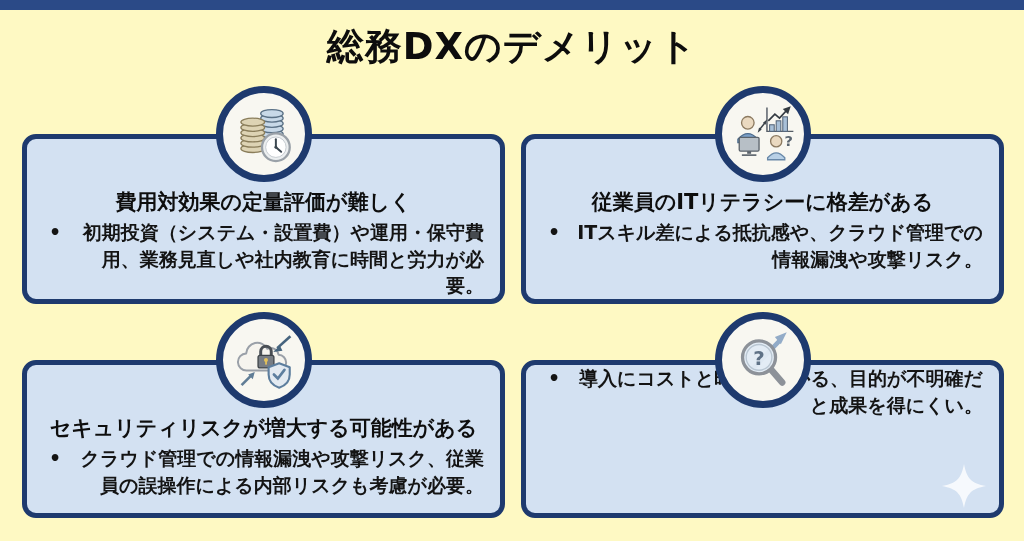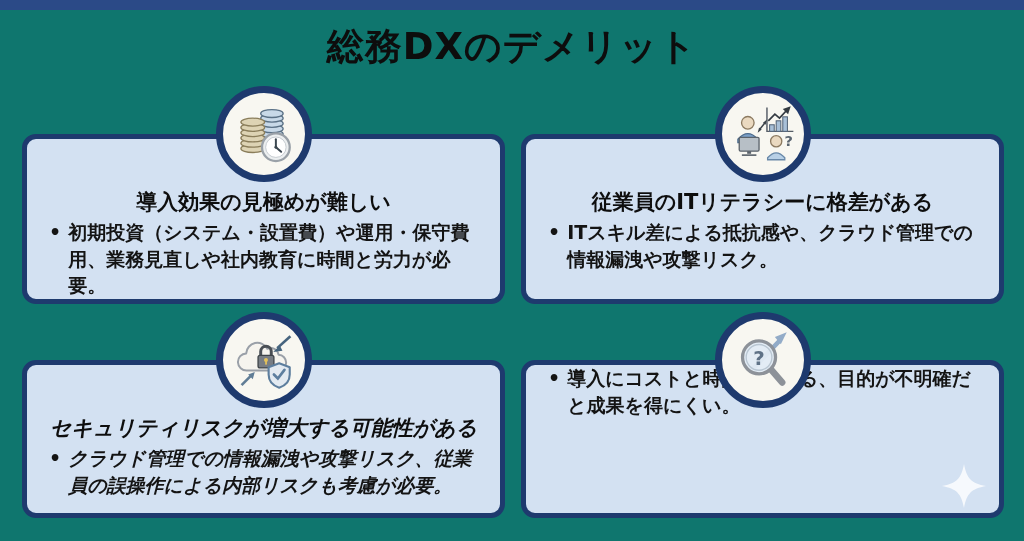--- a/index.html
+++ b/index.html
@@ -3,21 +3,21 @@
 <meta charset="utf-8">
 <style>
   html,body { margin:0; padding:0; }
   body {
     font-family: "DejaVu Sans", "Liberation Sans", sans-serif;
     background:#e9e9e9;
   }
   .canvas {
     position:relative;
     width:1024px; height:541px;
-    background:#0f766e;
+    background:#fef9c3;
     overflow:hidden;
     margin:0 auto;
   }
   .topbar {
     position:absolute; top:0; left:0; right:0; height:10px;
     background:#2b4a87;
   }
   .page-title {
     position:absolute; top:22px; left:0; width:100%;
     margin:0; text-align:center;
@@ -26,21 +26,21 @@
   }
   .card {
     position:absolute;
     background:#d3e1f2;
     border:5px solid #1e3a6e;
     border-radius:14px;
     box-sizing:border-box;
   }
   .card-0 { left:22px;  top:134px; width:483px; height:170px; }
   .card-1 { left:521px; top:134px; width:483px; height:170px; }
-  .card-2 { left:22px;  top:360px; width:483px; height:158px;font-style:italic; }
+  .card-2 { left:22px;  top:360px; width:483px; height:158px; }
   .card-3 { left:521px; top:360px; width:483px; height:158px; }
   .icon-circle {
     position:absolute; top:-53px; left:50%; transform:translateX(-50%);
     width:96px; height:96px;
     background:#f8f7f1;
     border:7px solid #1e3a6e;
     border-radius:50%;
     box-sizing:border-box;
     display:flex; align-items:center; justify-content:center;
     z-index:2;
@@ -52,21 +52,21 @@
     font-size:21px; font-weight:800; color:#0e0e0e;
     line-height:1.25;
   }
   .bullets {
     padding:0 16px 0 22px;
     font-size:19px; font-weight:700; color:#141414;
     line-height:1.4;
   }
   .bullet-item { display:flex; }
   .bullet-dot { margin-right:7px; flex:none; }
-  .bullet-text { flex:1; }
+  .bullet-text { flex:1;text-align:right; }
   .sparkle {
     position:absolute; right:12px; bottom:4px;
     width:46px; height:46px; z-index:1;
   }
 </style>
 </head>
 <body>
 
 <div class="canvas">
   <div class="topbar"></div>
@@ -91,21 +91,21 @@
           <ellipse cx="33" cy="40" rx="18" ry="6"></ellipse>
           <ellipse cx="33" cy="32" rx="18" ry="6"></ellipse>
         </g>
         <circle cx="68" cy="70" r="21" fill="#eceff0" stroke="#9aa1a8" stroke-width="3.5"></circle>
         <circle cx="68" cy="70" r="15.5" fill="#ffffff" stroke="#c6cbd0" stroke-width="1.5"></circle>
         <line x1="68" y1="70" x2="68" y2="58" stroke="#3b4750" stroke-width="3" stroke-linecap="round"></line>
         <line x1="68" y1="70" x2="76" y2="77" stroke="#3b4750" stroke-width="3" stroke-linecap="round"></line>
         <circle cx="68" cy="70" r="2.2" fill="#3b4750"></circle>
       </svg>
     </div>
-    <h2 class="card-title">導入効果の見極めが難しい</h2>
+    <h2 class="card-title">費用対効果の定量評価が難しく</h2>
     <div class="bullets">
       <div class="bullet-item">
         <span class="bullet-dot">•</span>
         <span class="bullet-text">初期投資（システム・設置費）や運用・保守費用、業務見直しや社内教育に時間と労力が必要。</span>
       </div>
     </div>
   </section>
 
   <section class="card card-1">
     <div class="icon-circle">

